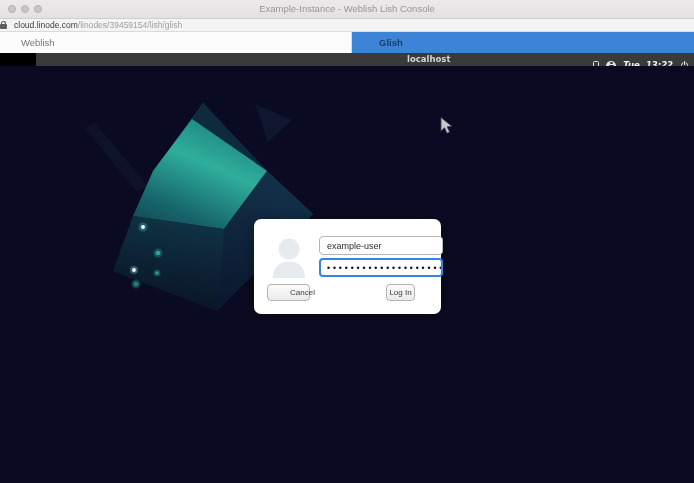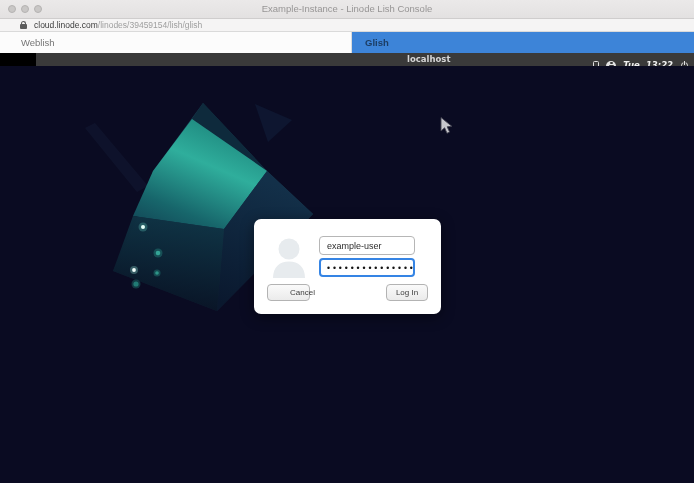--- a/index.html
+++ b/index.html
@@ -15,33 +15,33 @@
   }
   .traffic-lights{position:absolute;left:8px;top:5px;display:flex;gap:5px;}
   .light{width:8px;height:8px;border-radius:50%;background:#c9c7c6;border:0.5px solid #b5b3b2;box-sizing:border-box;display:block;}
   .win-title{
     text-align:center;font-size:9.5px;line-height:18px;color:#979595;
     white-space:nowrap;overflow:hidden;
   }
   
   .urlbar{
     height:12px;background:#f5f4f4;border-bottom:1px solid #dadada;
-    display:flex;align-items:center;padding-left:20px;
+    display:flex;align-items:center;
   }
   .lock{position:relative;width:7px;height:9px;margin-right:7px;display:inline-block;}
   .lock .shackle{position:absolute;left:1px;top:0;width:3px;height:4px;border:1px solid #5d5d5d;border-bottom:none;border-radius:3px 3px 0 0;}
   .lock .lbody{position:absolute;left:0;top:3.5px;width:7px;height:5px;background:#5d5d5d;border-radius:1px;}
   .url{font-size:8.5px;line-height:12px;white-space:nowrap;}
   .url-domain{color:#3c3c3c;}
   .url-path{color:#9e9e9e;}
   
   .tabrow{display:flex;height:21px;background:#fcfcfc;}
   .tab{box-sizing:border-box;font-size:9.5px;display:flex;align-items:center;}
   .tab-weblish{width:352px;background:#fcfcfc;color:#757575;padding-left:21px;border-right:1px solid #dcdcdc;}
-  .tab-glish{flex:1;background:#3d84d8;color:#1c3d64;font-weight:bold;padding-left:13px;}
+  .tab-glish{flex:1;background:#3d84d8;color:#1c3d64;font-weight:bold;padding-left:27px;}
   
   .gnomebar{
     position:relative;height:13px;background:#3a3a3a;
     font-family:"DejaVu Sans",sans-serif;color:#e3e3e3;margin-left:36px;
   }
   .hostname{position:absolute;left:371px;top:0;font-size:8.5px;font-weight:bold;line-height:13px;color:#d6d6d6;}
   .bar-right{position:absolute;right:5px;top:0;height:25px;display:flex;align-items:center;gap:7px;font-style:italic;}
   .tablet-icon{position:relative;width:6px;height:9px;border:1px solid #dedede;border-radius:1.5px;box-sizing:border-box;display:block;}
   .tablet-icon::after{content:"";position:absolute;left:1.5px;bottom:0.5px;width:1.5px;height:1px;background:#dedede;}
   .acc-icon{position:relative;width:10px;height:10px;border-radius:50%;background:#e3e3e3;display:block;}
@@ -54,35 +54,35 @@
   
   .console{position:relative;height:418px;background:#0a0b22;overflow:hidden;}
   .art{position:absolute;left:0;top:0;}
   
   .dialog{
     position:absolute;left:254px;top:153px;width:187px;height:95px;
     background:#ffffff;border-radius:7px;box-shadow:0 3px 14px rgba(0,0,0,0.45);
   }
   .avatar{position:absolute;left:17px;top:19px;}
   .input{
-    position:absolute;left:65px;width:96px;height:19px;box-sizing:border-box;
+    position:absolute;left:65px;width:124px;height:19px;box-sizing:border-box;
     background:#fff;border-radius:4px;font-size:9px;color:#2d2d2d;
     display:flex;align-items:center;padding-left:7px;overflow:hidden;
   }
   .username{top:17px;border:1px solid #b6b6b6;}
   .password{top:39px;border:2px solid #3584e4;padding-left:5px;}
   .dots{font-family:"DejaVu Sans",sans-serif;font-size:8.5px;letter-spacing:0.9px;color:#141414;white-space:nowrap;}
   .caret{display:inline-block;width:1px;height:10px;background:#2b2b2b;margin-left:0.5px;}
   .btn{
     position:absolute;top:65px;height:17px;box-sizing:border-box;
     background:linear-gradient(#fafafa,#ebebeb);border:1px solid #b3b3b3;border-radius:4px;
     font-size:8px;color:#3c3c3c;display:flex;align-items:center;justify-content:center;
   }
   .btn-cancel{left:13px;width:43px;padding-left:28px;}
-  .btn-login{left:132px;width:42px;}
+  .btn-login{left:132px;width:29px;}
   
   .debian{position:absolute;left:270px;top:292px;width:160px;height:120px;}
   .debian svg{position:absolute;left:0;top:0;}
   .wordmark{
     position:absolute;left:75px;top:63px;
     font-family:"DejaVu Sans",sans-serif;font-size:21px;letter-spacing:-0.5px;
     color:#ffffff;
   }
   .wm-i{position:relative;display:inline-block;}
   .wm-i::after{content:"";position:absolute;left:1.2px;top:1.5px;width:3.6px;height:3.6px;border-radius:50%;background:#c33a5c;}
@@ -92,21 +92,21 @@
 <body>
 
 <div class="screen">
 
   <div class="titlebar">
     <div class="traffic-lights">
       <span class="light"></span>
       <span class="light"></span>
       <span class="light"></span>
     </div>
-    <div class="win-title">Example-Instance - Linode Lish Console</div>
+    <div class="win-title">Example-Instance - Weblish Lish Console</div>
   </div>
 
   <div class="urlbar">
     <span class="lock">
       <span class="shackle"></span>
       <span class="lbody"></span>
     </span>
     <span class="url"><span class="url-domain">cloud.linode.com</span><span class="url-path">/linodes/39459154/lish/glish</span></span>
   </div>
 

